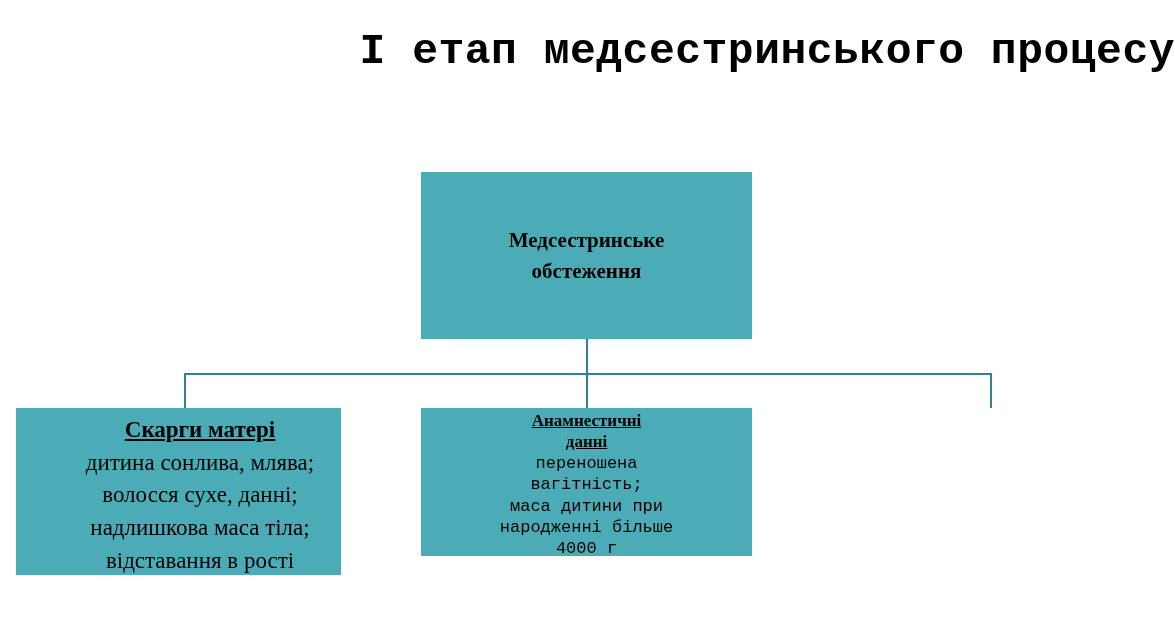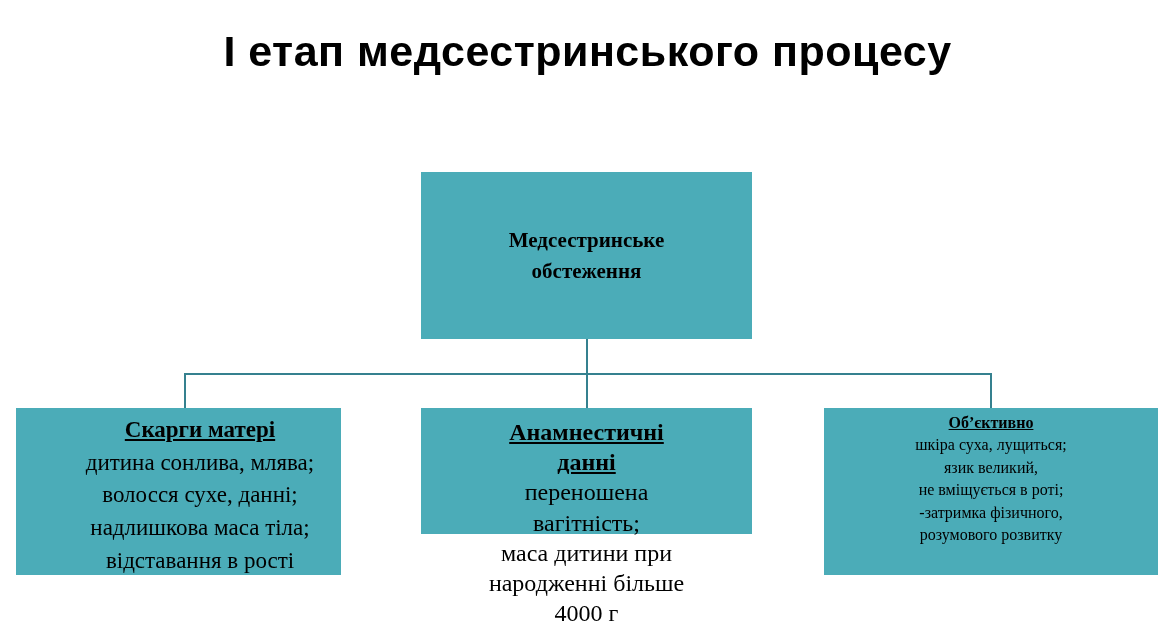--- a/index.html
+++ b/index.html
@@ -14,22 +14,22 @@
     background: var(--bg, #ffffff);
     overflow: hidden;
     font-family: "Liberation Serif", "DejaVu Serif", serif;
     color: var(--text, #000000);
   }
   .slide-title {
     position: absolute;
     left: 0;
     top: 24px;
     width: 100%;
-    text-align: center;
-    font-family: Liberation Sans, sans-serif;
+    text-align: right;
+    font-family: Liberation Mono, monospace;
     font-weight: bold;
     font-size: 43px;
     line-height: 1.3;
     letter-spacing: 0.5px;
   }
   .box {
     position: absolute;
     background: var(--box-fill, #4BACB8);
     box-sizing: border-box;
     text-align: center;
@@ -56,44 +56,44 @@
     height: 167px;
     padding-top: 6px;
     font-size: 23px;
     line-height: 1.42;
     padding-left: 43px;
   }
   .box-middle {
     left: 421px;
     top: 408px;
     width: 331px;
-    height: 126px;
-    padding-top: 9px;
-    font-size: 24px;
+    height: 148px;
+    padding-top: 2px;
+    font-size: 17px;
     line-height: 1.26;
   }
   .box-right {
     left: 824px;
     top: 408px;
     width: 334px;
     height: 167px;
     padding-top: 4px;
     font-size: 16px;
     line-height: 1.4;
   }
   .node-heading {
     font-weight: bold;
     text-decoration: underline;
     white-space: pre-line;
   }
   .node-body {
     white-space: pre-line;
   }
   .sans-body {
-    font-family: Liberation Serif, serif;
+    font-family: Liberation Mono, monospace;
   }
   .connector {
     position: absolute;
     background: var(--connector, #35818F);
   }
   .conn-v-root {
     left: 586px;
     top: 339px;
     width: 2px;
     height: 69px; 
@@ -145,22 +145,14 @@
   <div class="box box-middle">
     <div class="node-heading">Анамнестичні
 данні</div>
     <div class="node-body sans-body">переношена
 вагітність;
 маса дитини при
 народженні більше
 4000 г</div>
   </div>
 
-  <div class="box box-right">
-    <div class="node-heading">Об’єктивно</div>
-    <div class="node-body">шкіра суха, лущиться;
-язик великий,
-не вміщується в роті;
--затримка фізичного,
-розумового розвитку</div>
-  </div>
 
 </div>
 
 </body></html>

